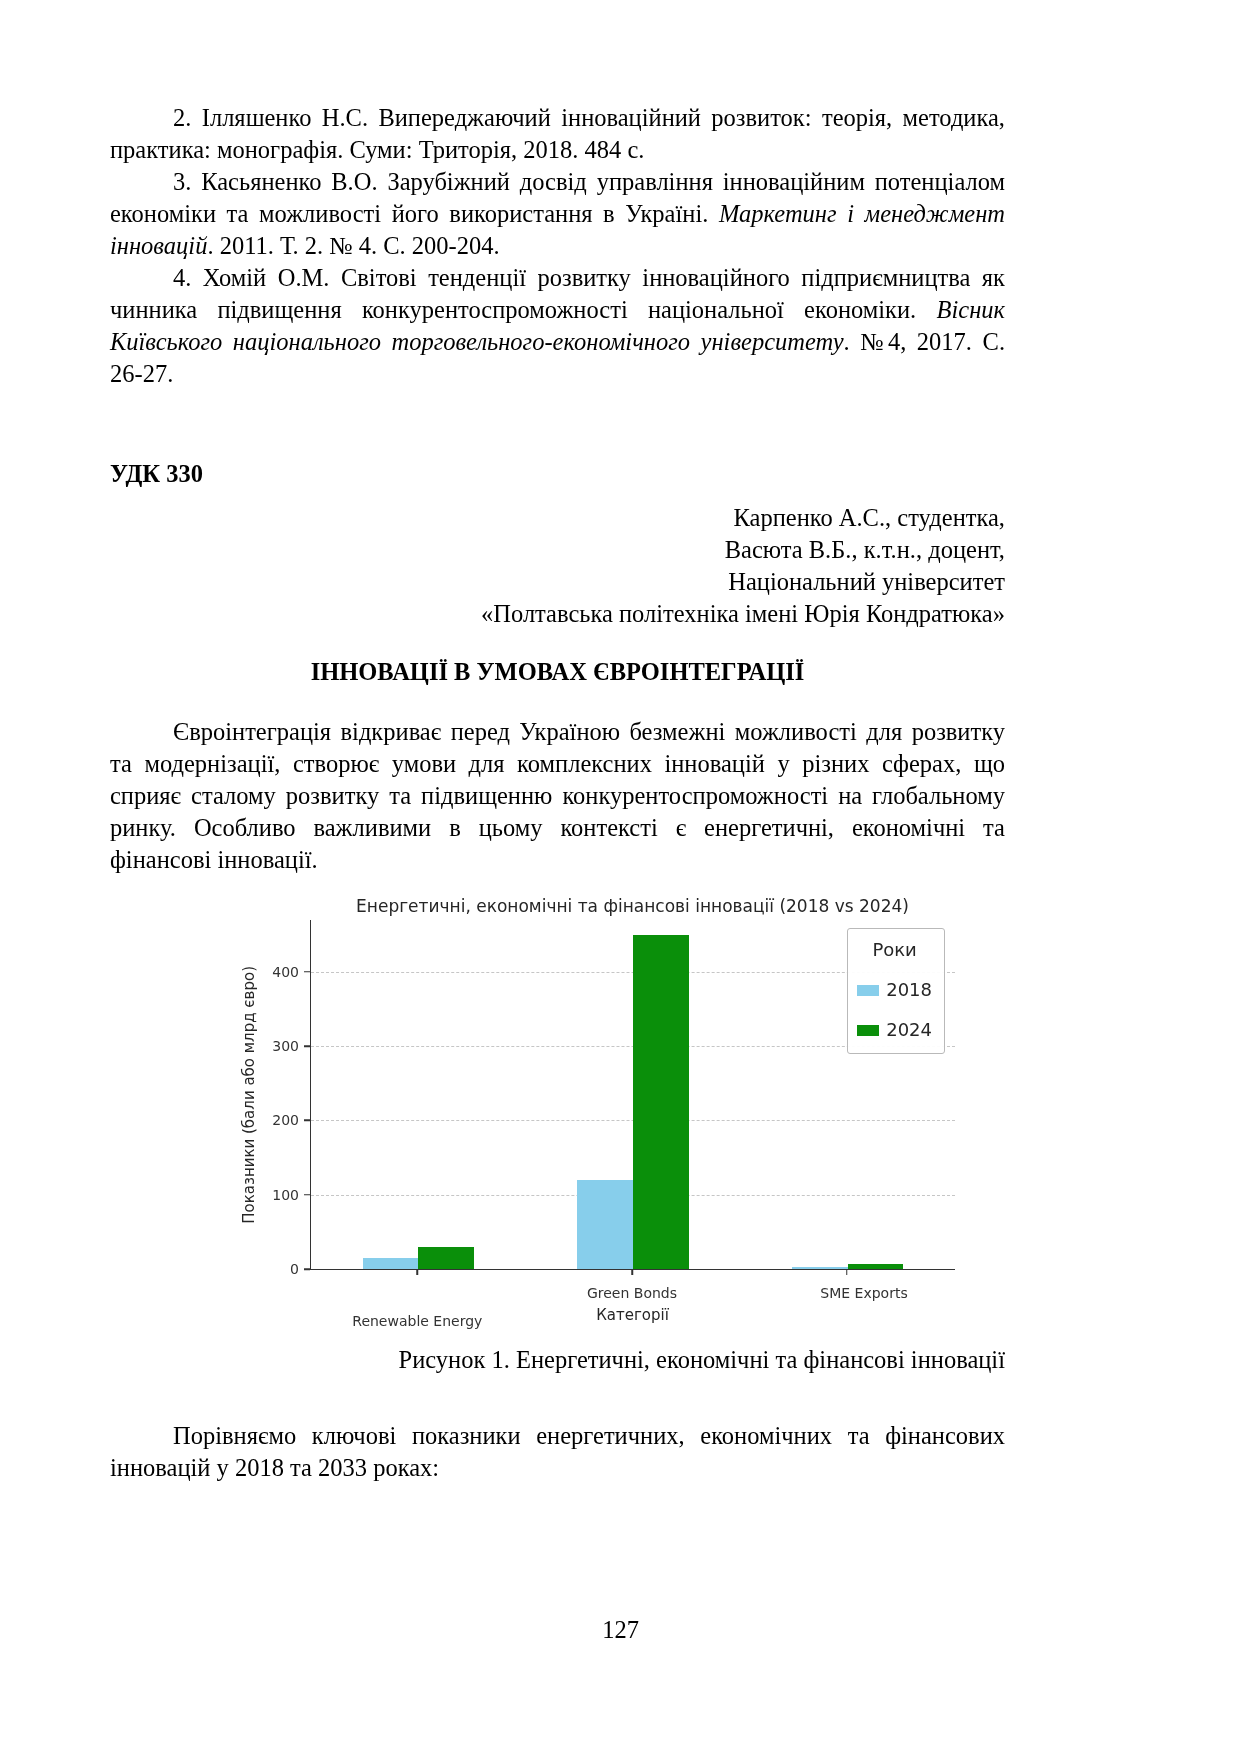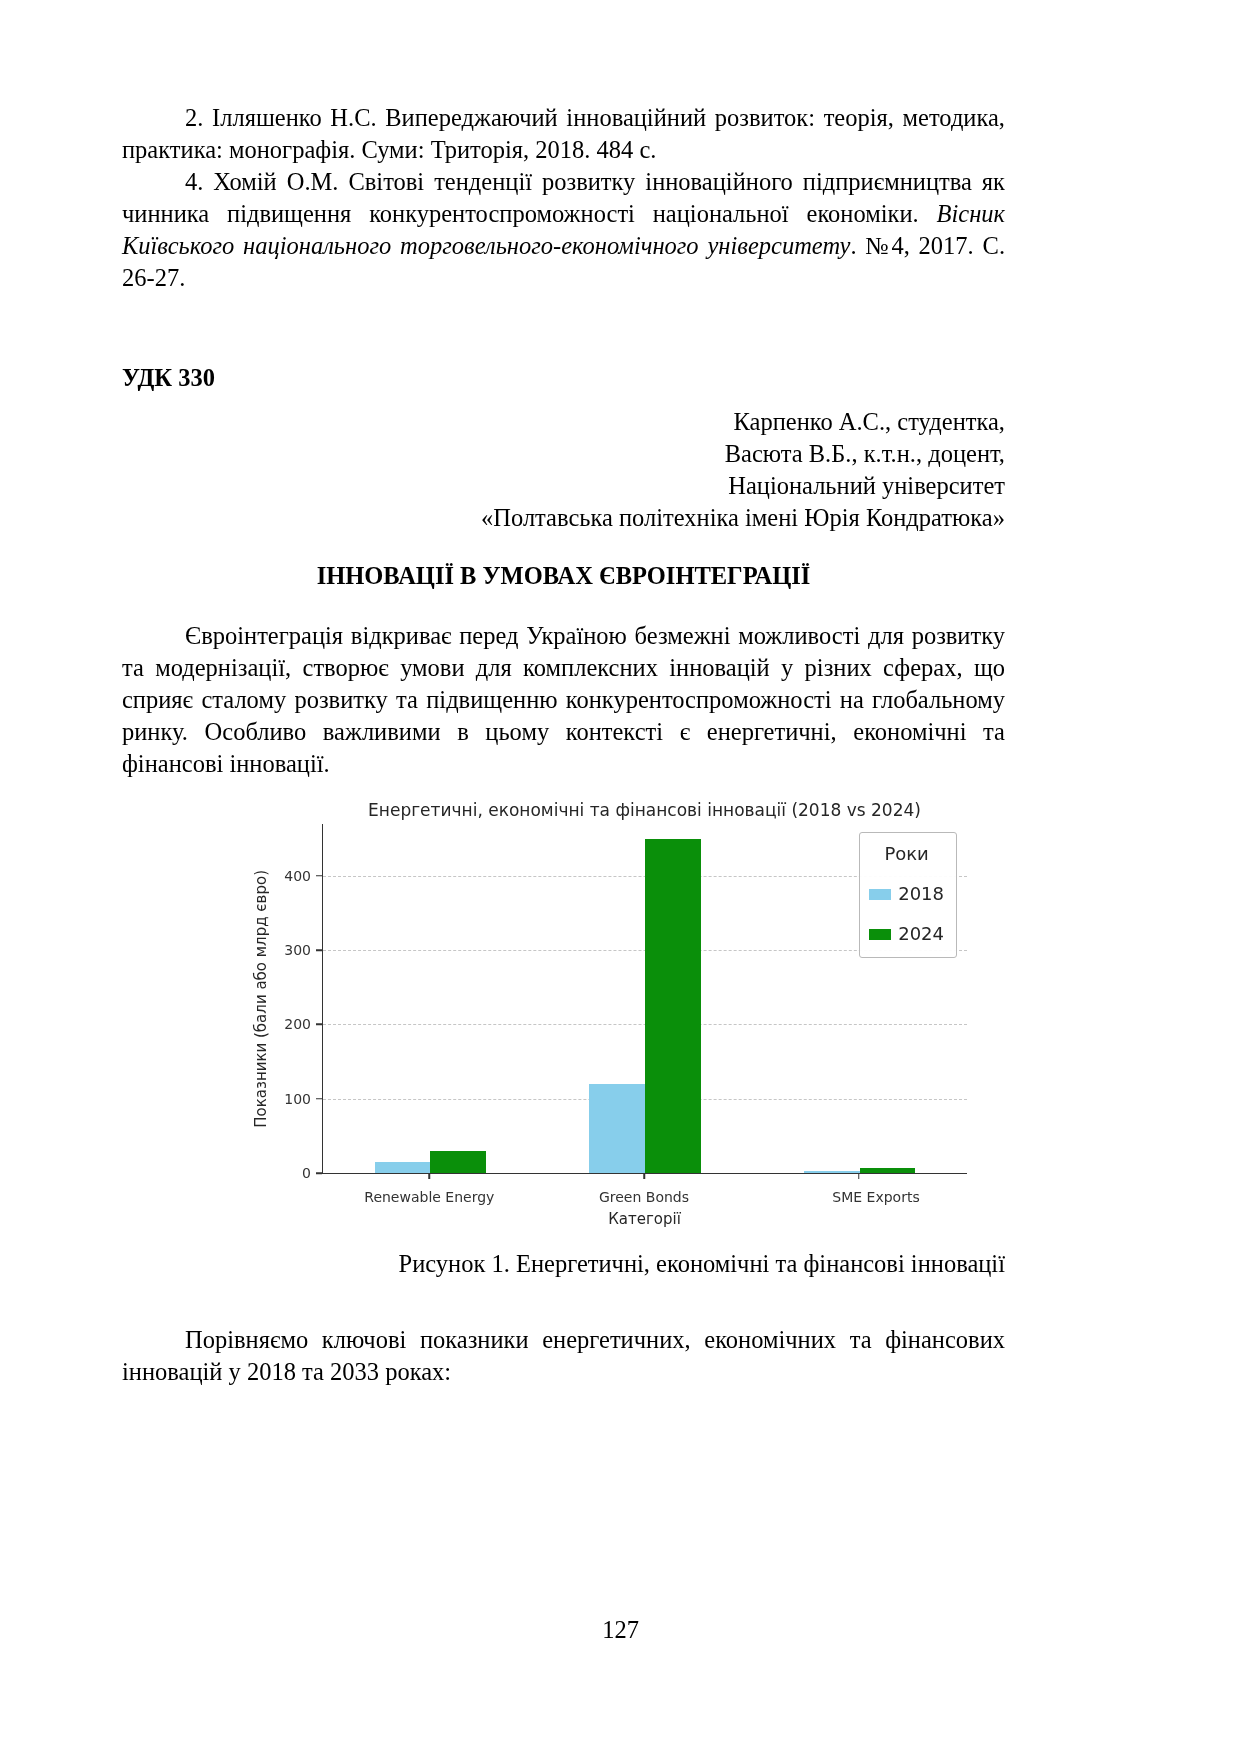--- a/index.html
+++ b/index.html
@@ -7,21 +7,20 @@
   .page {
     position: relative;
     width: 1241px;
     height: 1754px;
     background: #ffffff;
     font-family: "Liberation Serif", serif;
     font-size: 24.5px;
     line-height: 32px;
     color: #000000;
     overflow: hidden;
-    padding-left: 12px;
   }
   .content { padding: 102px 236px 0 110px; }
 
   .para {
     margin: 0;
     text-align: justify;
     text-indent: 63px;
   }
   .italic { font-style: italic; }
 
@@ -155,20 +154,21 @@
   }
 </style>
 </head>
 <body>
 
 <div class="page">
   <div class="content">
 
     <div>
       <p class="para"><span>2. Ілляшенко Н.С. Випереджаючий інноваційний розвиток: теорія, методика, практика: монографія. Суми: Триторія, 2018. 484 с.</span><span class="italic"></span><span></span></p>
+      <p class="para"><span>3. Касьяненко В.О. Зарубіжний досвід управління інноваційним потенціалом економіки та можливості його використання в Україні. </span><span class="italic">Маркетинг і менеджмент інновацій</span><span>. 2011. Т. 2. № 4. С. 200-204.</span></p>
       <p class="para"><span>4. Хомій О.М. Світові тенденції розвитку інноваційного підприємництва як чинника підвищення конкурентоспроможності національної економіки. </span><span class="italic">Вісник Київського національного торговельного-економічного університету</span><span>. №4, 2017. С. 26-27.</span></p>
     </div>
 
     <p class="para udk">УДК 330</p>
 
     <div class="authors">
       <div>Карпенко А.С., студентка,</div>
       <div>Васюта В.Б., к.т.н., доцент,</div>
       <div>Національний університет</div>
       <div>«Полтавська політехніка імені Юрія Кондратюка»</div>
@@ -214,21 +214,21 @@
             <div class="gridline" style="top: 51.9787px;"></div>
             <div class="bar" style="left: 51.52px; width: 55.8133px; height: 11.1383px; background: rgb(135, 206, 235);"></div>
             <div class="bar" style="left: 107.333px; width: 55.8133px; height: 22.2766px; background: rgb(10, 143, 10);"></div>
             <div class="bar" style="left: 266.187px; width: 55.8133px; height: 89.1064px; background: rgb(135, 206, 235);"></div>
             <div class="bar" style="left: 322px; width: 55.8133px; height: 334.149px; background: rgb(10, 143, 10);"></div>
             <div class="bar" style="left: 480.853px; width: 55.8133px; height: 2.22766px; background: rgb(135, 206, 235);"></div>
             <div class="bar" style="left: 536.667px; width: 55.8133px; height: 5.19787px; background: rgb(10, 143, 10);"></div>
           </div>
         <div class="chart-xticks" id="x-ticks">
             <div class="xtick-mark" style="left: 107.333px;"></div>
-            <div class="xtick-label" style="left: 107.333px;">Renewable Energy</div>
+            <div class="xtick-label" style="left: 107.333px; margin-top: 28px;">Renewable Energy</div>
             <div class="xtick-mark" style="left: 322px;"></div>
             <div class="xtick-label" style="left: 322px; text-align: center;">Green Bonds</div>
             <div class="xtick-mark" style="left: 536.667px;"></div>
             <div class="xtick-label" style="left: 554px; text-align: center;">SME Exports</div>
           </div>
         <div class="chart-xlabel">Категорії</div>
       </div>
     </div>
 
     <p class="para figure-caption">Рисунок 1. Енергетичні, економічні та фінансові інновації</p>

